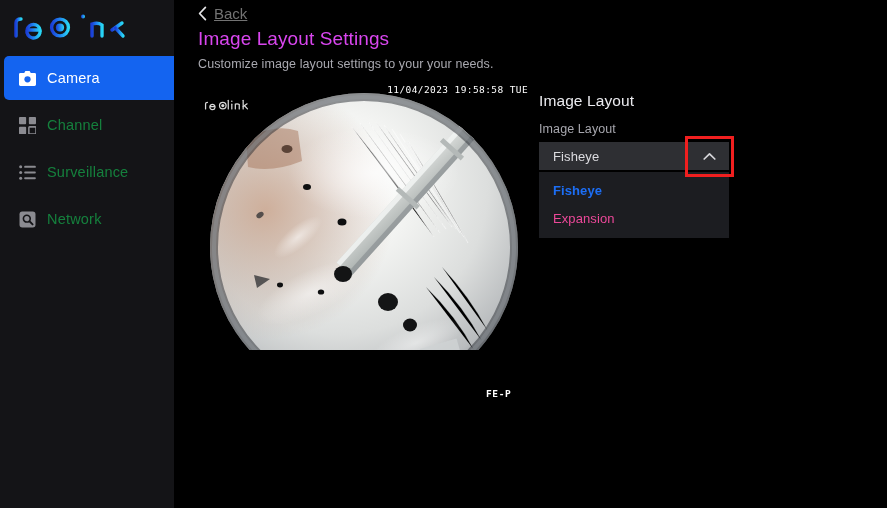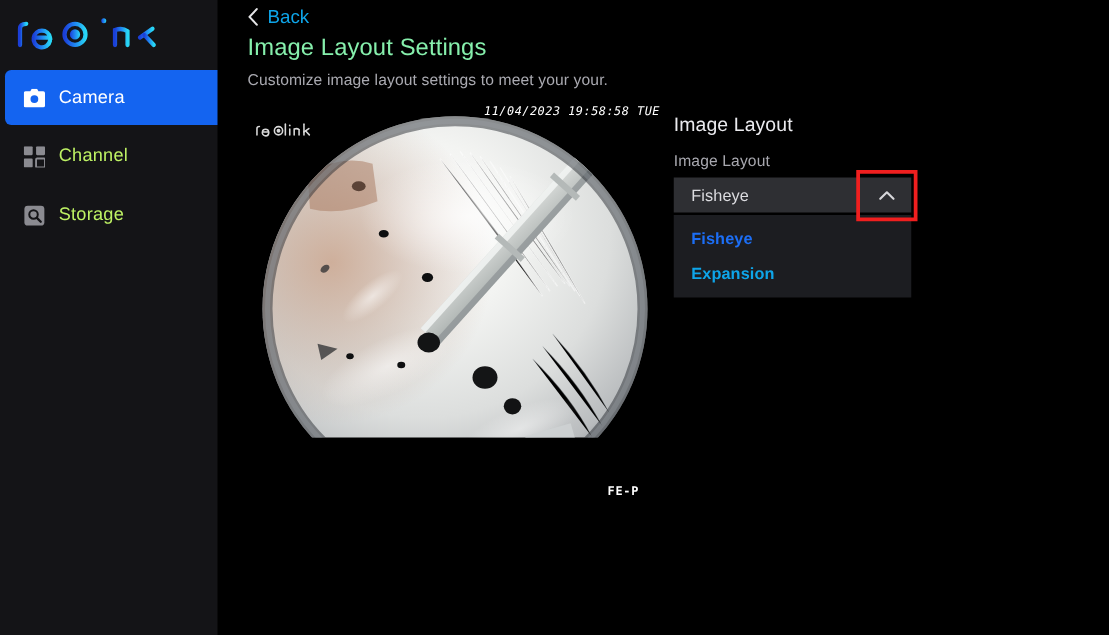--- a/index.html
+++ b/index.html
@@ -23,51 +23,51 @@
   .nav-item {
     position:relative; height:44px; margin:0 4px 1px 4px;
     display:flex; align-items:center; gap:10px; padding-left:14px;
     border-radius:5px; cursor:pointer;
   }
   .nav-item .nav-icon {
     width:19px; height:19px; display:flex; align-items:center;
     justify-content:center; flex:0 0 19px; color:#8b8b91;
   }
   .nav-item .nav-label {
-    font-size:14.5px; color:#bef264; letter-spacing:.2px;
+    font-size:14.5px; color:#15803d; letter-spacing:.2px;
   }
   .nav-item.active { background:#1464f0; }
   .nav-item.active .nav-icon { color:#ffffff; }
   .nav-item.active .nav-label { color:#ffffff; }
   .nav-item + .nav-item { margin-top:3px; }
 
   
   #main {
     position:absolute; left:174px; top:0; right:0; bottom:0;
     background:#000;
   }
   #back-row {
     display:flex; align-items:center; gap:7px;
     padding:5px 0 0 24px; cursor:pointer; width:max-content;
   }
   #back-row .chev { color:#e4e4e6; display:flex; }
-  #back-row .back-text { font-size:15px; color:#0ea5e9; }
+  #back-row .back-text { font-size:15px; color:#737373;text-decoration:underline; }
   #page-title {
-    padding:6px 0 0 24px; font-size:19px; color:#86efac;
+    padding:6px 0 0 24px; font-size:19px; color:#d946ef;
     font-weight:500; letter-spacing:.1px;
   }
   #page-sub {
     padding:7px 0 0 24px; font-size:12.5px; color:#a9a9b0;
     letter-spacing:.1px;
   }
 
   
   #video {
     position:absolute; left:11px; top:80px; width:350px; height:270px;
-    background:#000; overflow:hidden;font-style:italic;
+    background:#000; overflow:hidden;
   }
   #vid-logo {
     position:absolute; left:19px; top:17px; z-index:4;
     opacity:.92;
   }
   #vid-time {
     position:absolute; right:7px; top:4px; z-index:4;
     font-family:"DejaVu Sans Mono", monospace;
     font-size:9.5px; color:#ffffff; letter-spacing:.4px;
     text-shadow:0 0 2px #000;
@@ -104,21 +104,21 @@
   }
   #highlight-box {
     position:absolute; right:-5px; top:-6px; width:49px; height:41px;
     border:3px solid #f01f1f; pointer-events:none;
   }
   #dropdown {
     margin-top:2px; background:#1c1d21; padding:4px 0 6px 0;
   }
   .opt {
     height:28px; display:flex; align-items:center; padding-left:14px;
-    font-size:13px; color:#0ea5e9; cursor:pointer; letter-spacing:.1px;font-weight:bold;
+    font-size:13px; color:#ec4899; cursor:pointer; letter-spacing:.1px;
   }
   .opt.selected { color:#1c6ef5; font-weight:bold; }
 </style>
 </head>
 <body>
 
 <div id="app">
 
   <div id="sidebar">
 
@@ -167,50 +167,63 @@
             <rect x="0" y="0" width="8.4" height="8.4" rx="1"></rect>
             <rect x="11.6" y="0" width="8.4" height="8.4" rx="1"></rect>
             <rect x="0" y="11.6" width="8.4" height="8.4" rx="1"></rect>
             <rect x="11.6" y="11.6" width="8.4" height="8.4" rx="1" fill="none" stroke="currentColor" stroke-width="1.8"></rect>
           </svg>
         </span>
         <span class="nav-label">Channel</span>
       </div>
 
 
+      <div class="nav-item">
+        <span class="nav-icon">
+          <svg width="17" height="15" viewBox="0 0 20 18" fill="currentColor">
+            <circle cx="1.8" cy="2.2" r="1.8"></circle>
+              <rect x="6" y="1" width="14" height="2.4" rx="1.1"></rect>
+            <circle cx="1.8" cy="9" r="1.8"></circle>
+              <rect x="6" y="7.8" width="14" height="2.4" rx="1.1"></rect>
+            <circle cx="1.8" cy="15.8" r="1.8"></circle>
+              <rect x="6" y="14.6" width="14" height="2.4" rx="1.1"></rect>
+          </svg>
+        </span>
+        <span class="nav-label">Surveillance</span>
+      </div>
 
 
       <div class="nav-item">
         <span class="nav-icon">
           <svg width="17" height="17" viewBox="0 0 20 20" fill="currentColor">
             <rect x="0.6" y="0.6" width="18.8" height="18.8" rx="3.2"></rect>
             <circle cx="9.2" cy="9" r="4" fill="none" stroke="#141417" stroke-width="1.9"></circle>
             <path d="M12.3 12.1 L16 15.8" stroke="#141417" stroke-width="2.2" stroke-linecap="round"></path>
           </svg>
         </span>
-        <span class="nav-label">Storage</span>
+        <span class="nav-label">Network</span>
       </div>
 
 
     </div>
   </div>
 
   <div id="main">
 
     <div id="back-row">
       <span class="chev">
         <svg width="9" height="15" viewBox="0 0 9 15" fill="none" stroke="currentColor" stroke-width="1.7" stroke-linecap="round" stroke-linejoin="round">
           <path d="M7.4 1.3 L1.6 7.5 L7.4 13.7"></path>
         </svg>
       </span>
       <span class="back-text">Back</span>
     </div>
 
     <div id="page-title">Image Layout Settings</div>
-    <div id="page-sub">Customize image layout settings to meet your your.</div>
+    <div id="page-sub">Customize image layout settings to your your needs.</div>
 
     <div id="video">
 
       <div id="fisheye-wrap">
         <svg width="325" height="320" viewBox="0 0 325 320">
           <defs>
             <radialGradient id="dome" cx="42%" cy="30%" r="78%">
               <stop offset="0%" stop-color="#ffffff"></stop>
               <stop offset="30%" stop-color="#f3f4f2"></stop>
               <stop offset="62%" stop-color="#dcdedd"></stop>

